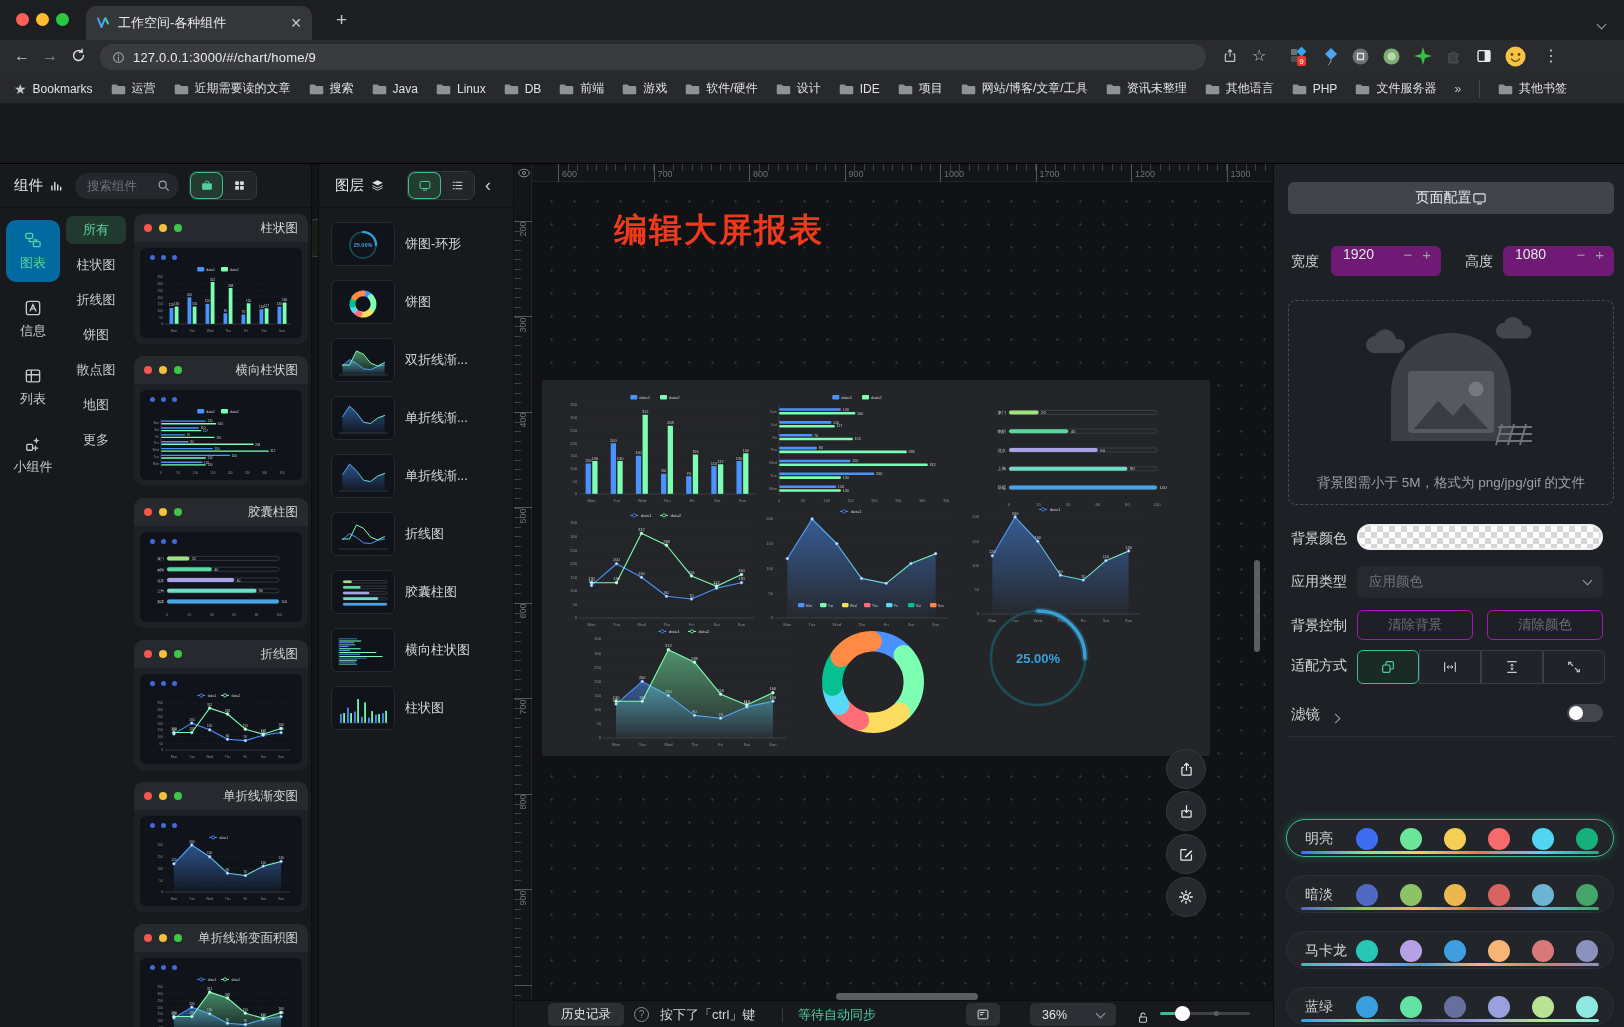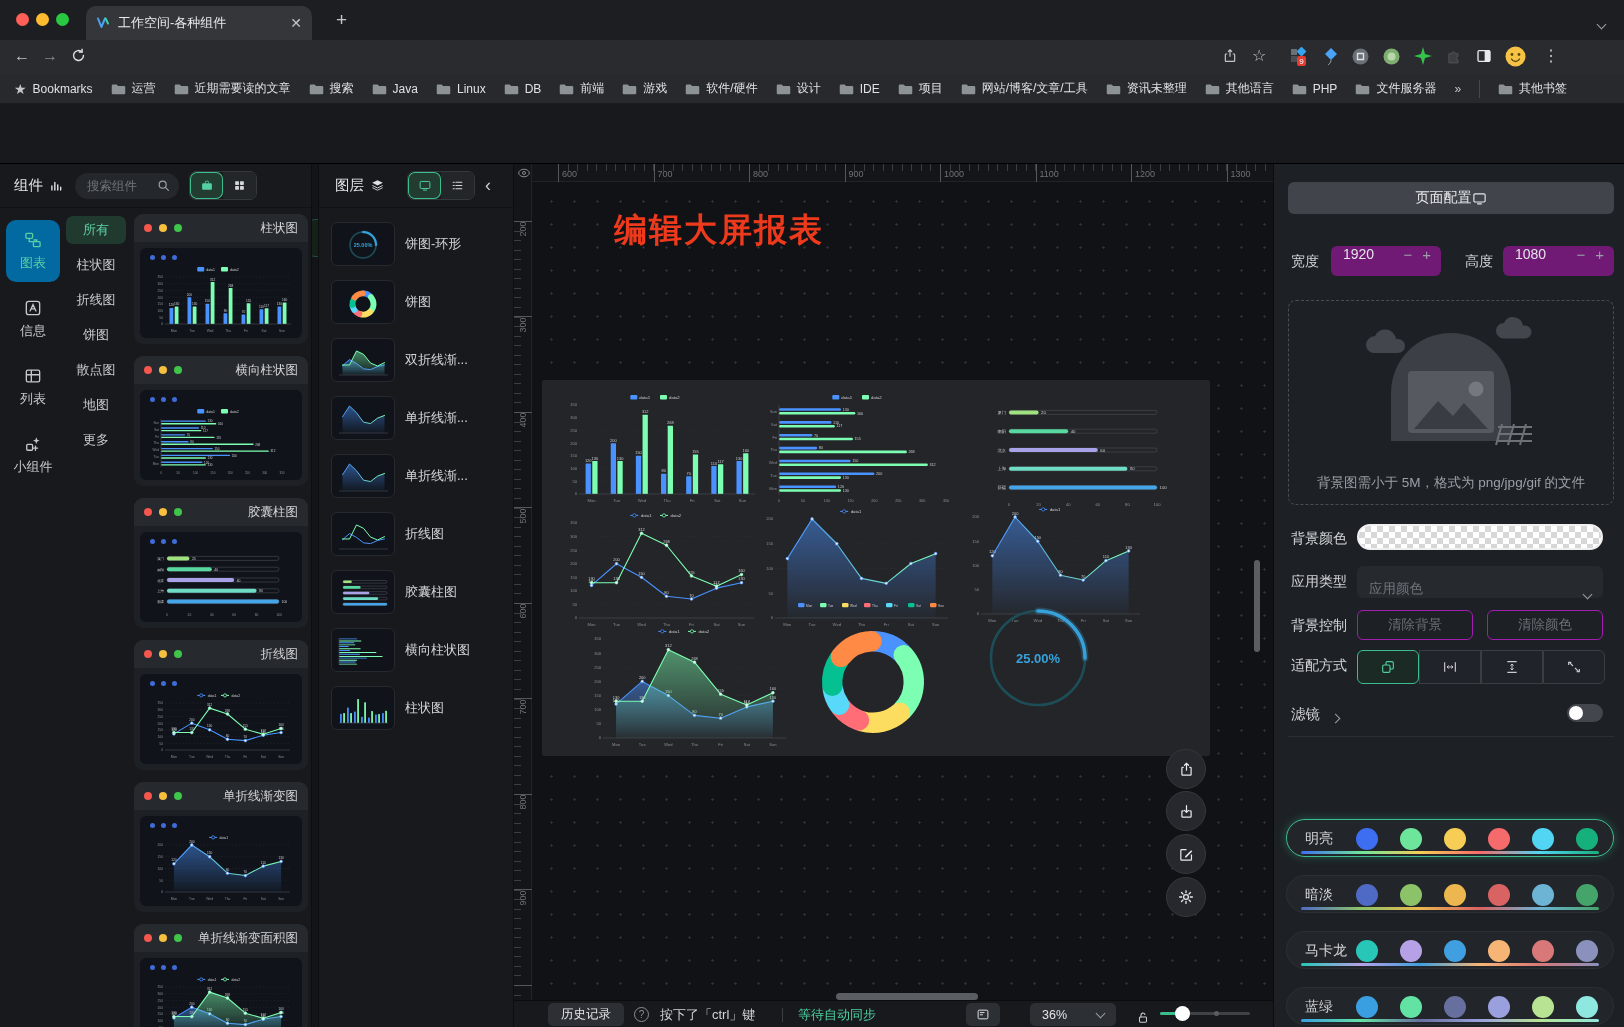--- a/index.html
+++ b/index.html
@@ -1,19 +1,19 @@
 <!DOCTYPE html>
 <html><head>
 <meta charset="utf-8">
 <style>
 *{margin:0;padding:0;box-sizing:border-box}
 body{background:#000;font-family:"Liberation Sans",sans-serif;-webkit-font-smoothing:antialiased}
 #root{position:relative;width:1624px;height:1027px;background:#131418;overflow:hidden;font-family:"Liberation Sans",sans-serif}
 .abs{position:absolute}
-.flex{display:flex;align-items:flex-end}
+.flex{display:flex;align-items:center}
 svg{display:block}
 
 #tabstrip{position:absolute;left:0;top:0;width:1624px;height:40px;background:#1d1e21}
 .light{position:absolute;top:13px;width:13px;height:13px;border-radius:50%}
 #tab{position:absolute;left:86px;top:6px;width:226px;height:34px;background:#35363a;border-radius:10px 10px 0 0;display:flex;align-items:center;padding:0 10px;gap:8px}
 #tab .title{color:#e8eaed;font-size:13px;white-space:nowrap;overflow:hidden;flex:1}
 .chromeicon{color:#c2c5c9;font-size:16px;line-height:1}
 #navrow{position:absolute;left:0;top:40px;width:1624px;height:34px;background:#2a2b2e}
 #urlpill{position:absolute;left:100px;top:4px;width:1106px;height:26px;background:#3a3b3f;border-radius:13px;display:flex;align-items:center;padding:0 12px;gap:8px}
 #urlpill .url{color:#e8eaed;font-size:13px;letter-spacing:.2px}
@@ -114,20 +114,29 @@
 
   <div id="navrow">
     <span class="chromeicon abs" style="left:14px;top:8px">←</span>
     <span class="chromeicon abs" style="left:42px;top:8px;color:#85898e">→</span>
     <span class="abs" style="left:70px;top:7px">
         <svg width="17" height="17" viewBox="0 0 24 24">
           <path d="M19 12a7 7 0 1 1-2.2-5.1" fill="none" stroke="#dfe1e4" stroke-width="2" stroke-linecap="round"></path>
           <path d="M17 2.5v4.6h-4.6" fill="none" stroke="#dfe1e4" stroke-width="2"></path>
         </svg>
       </span>
+    <div id="urlpill">
+      <span>
+          <svg width="13" height="13" viewBox="0 0 24 24">
+            <circle cx="12" cy="12" r="9" fill="none" stroke="#9aa0a6" stroke-width="2"></circle>
+            <path d="M12 7.2v1M12 11v6" stroke="#9aa0a6" stroke-width="2" stroke-linecap="round"></path>
+          </svg>
+        </span>
+      <span class="url">127.0.0.1:3000/#/chart/home/9</span>
+    </div>
     <span class="abs" style="left:1222px;top:8px">
         <svg width="16" height="16" viewBox="0 0 24 24">
           <path d="M8 9H6a1 1 0 0 0-1 1v9a1 1 0 0 0 1 1h12a1 1 0 0 0 1-1v-9a1 1 0 0 0-1-1h-2" fill="none" stroke="#c2c5c9" stroke-width="1.8"></path>
           <path d="M12 13V3M9 5.6L12 2.6l3 3" fill="none" stroke="#c2c5c9" stroke-width="1.8"></path>
         </svg>
       </span>
     <span class="chromeicon abs" style="left:1252px;top:8px">☆</span>
     <span class="abs" style="left:1290px;top:7px">
         <svg width="18" height="20" viewBox="0 0 18 20">
           <rect x="1" y="2" width="6" height="6" fill="#6b7076"></rect>
@@ -1107,21 +1116,21 @@
   <div id="canvas">
     <div id="hruler">
         <div class="tmin"></div>
         <div class="tmaj"></div>
         <div id="hlabels">
           <span class="rlabel" style="left: 48px; top: 5px;">600</span>
           <span class="rlabel" style="left: 143.5px; top: 5px;">700</span>
           <span class="rlabel" style="left: 239px; top: 5px;">800</span>
           <span class="rlabel" style="left: 334.5px; top: 5px;">900</span>
           <span class="rlabel" style="left: 430px; top: 5px;">1000</span>
-          <span class="rlabel" style="left: 525.5px; top: 5px;">1100</span>
+          <span class="rlabel" style="left: 525.5px; top: 5px;">1700</span>
           <span class="rlabel" style="left: 621px; top: 5px;">1200</span>
           <span class="rlabel" style="left: 716.5px; top: 5px;">1300</span>
         </div>
       </div>
     <div id="vruler">
         <div class="tmin"></div>
         <div class="tmaj"></div>
         <div id="vlabels">
           <span class="rlabel" style="left: -6px; top: 60px; transform: rotate(-90deg); display: inline-block; width: 30px; text-align: center;">200</span>
           <span class="rlabel" style="left: -6px; top: 155.5px; transform: rotate(-90deg); display: inline-block; width: 30px; text-align: center;">300</span>

